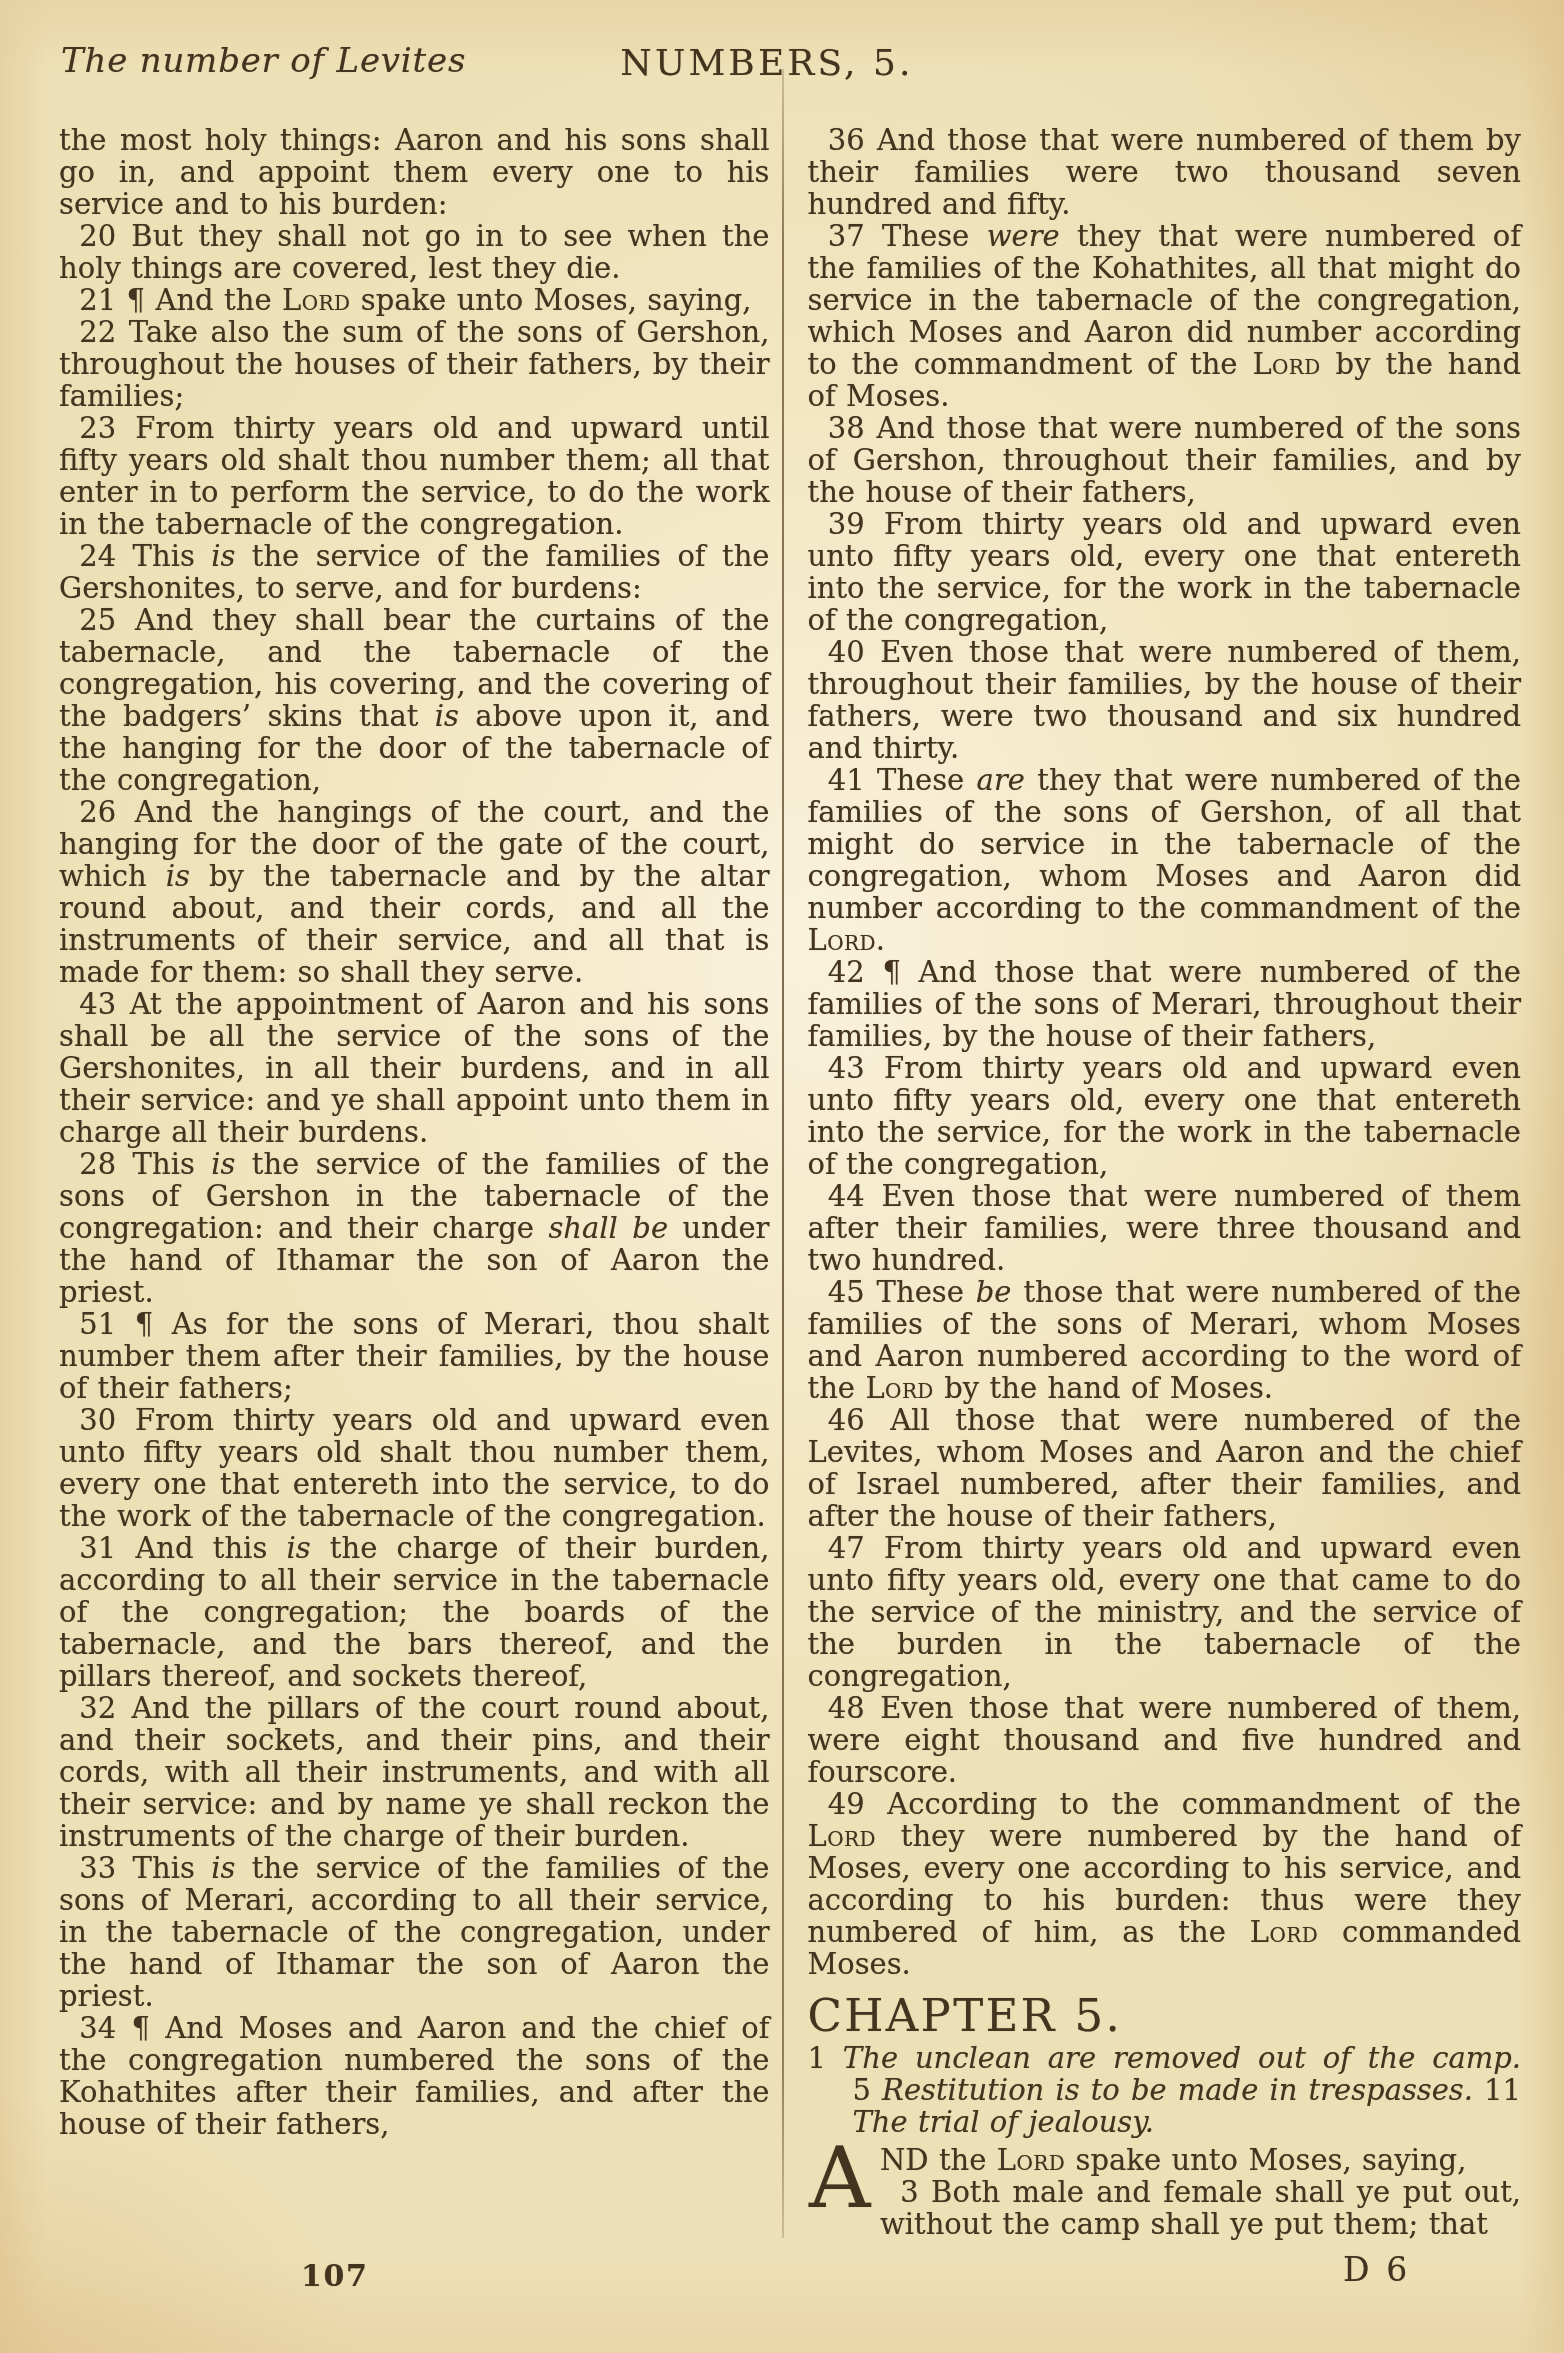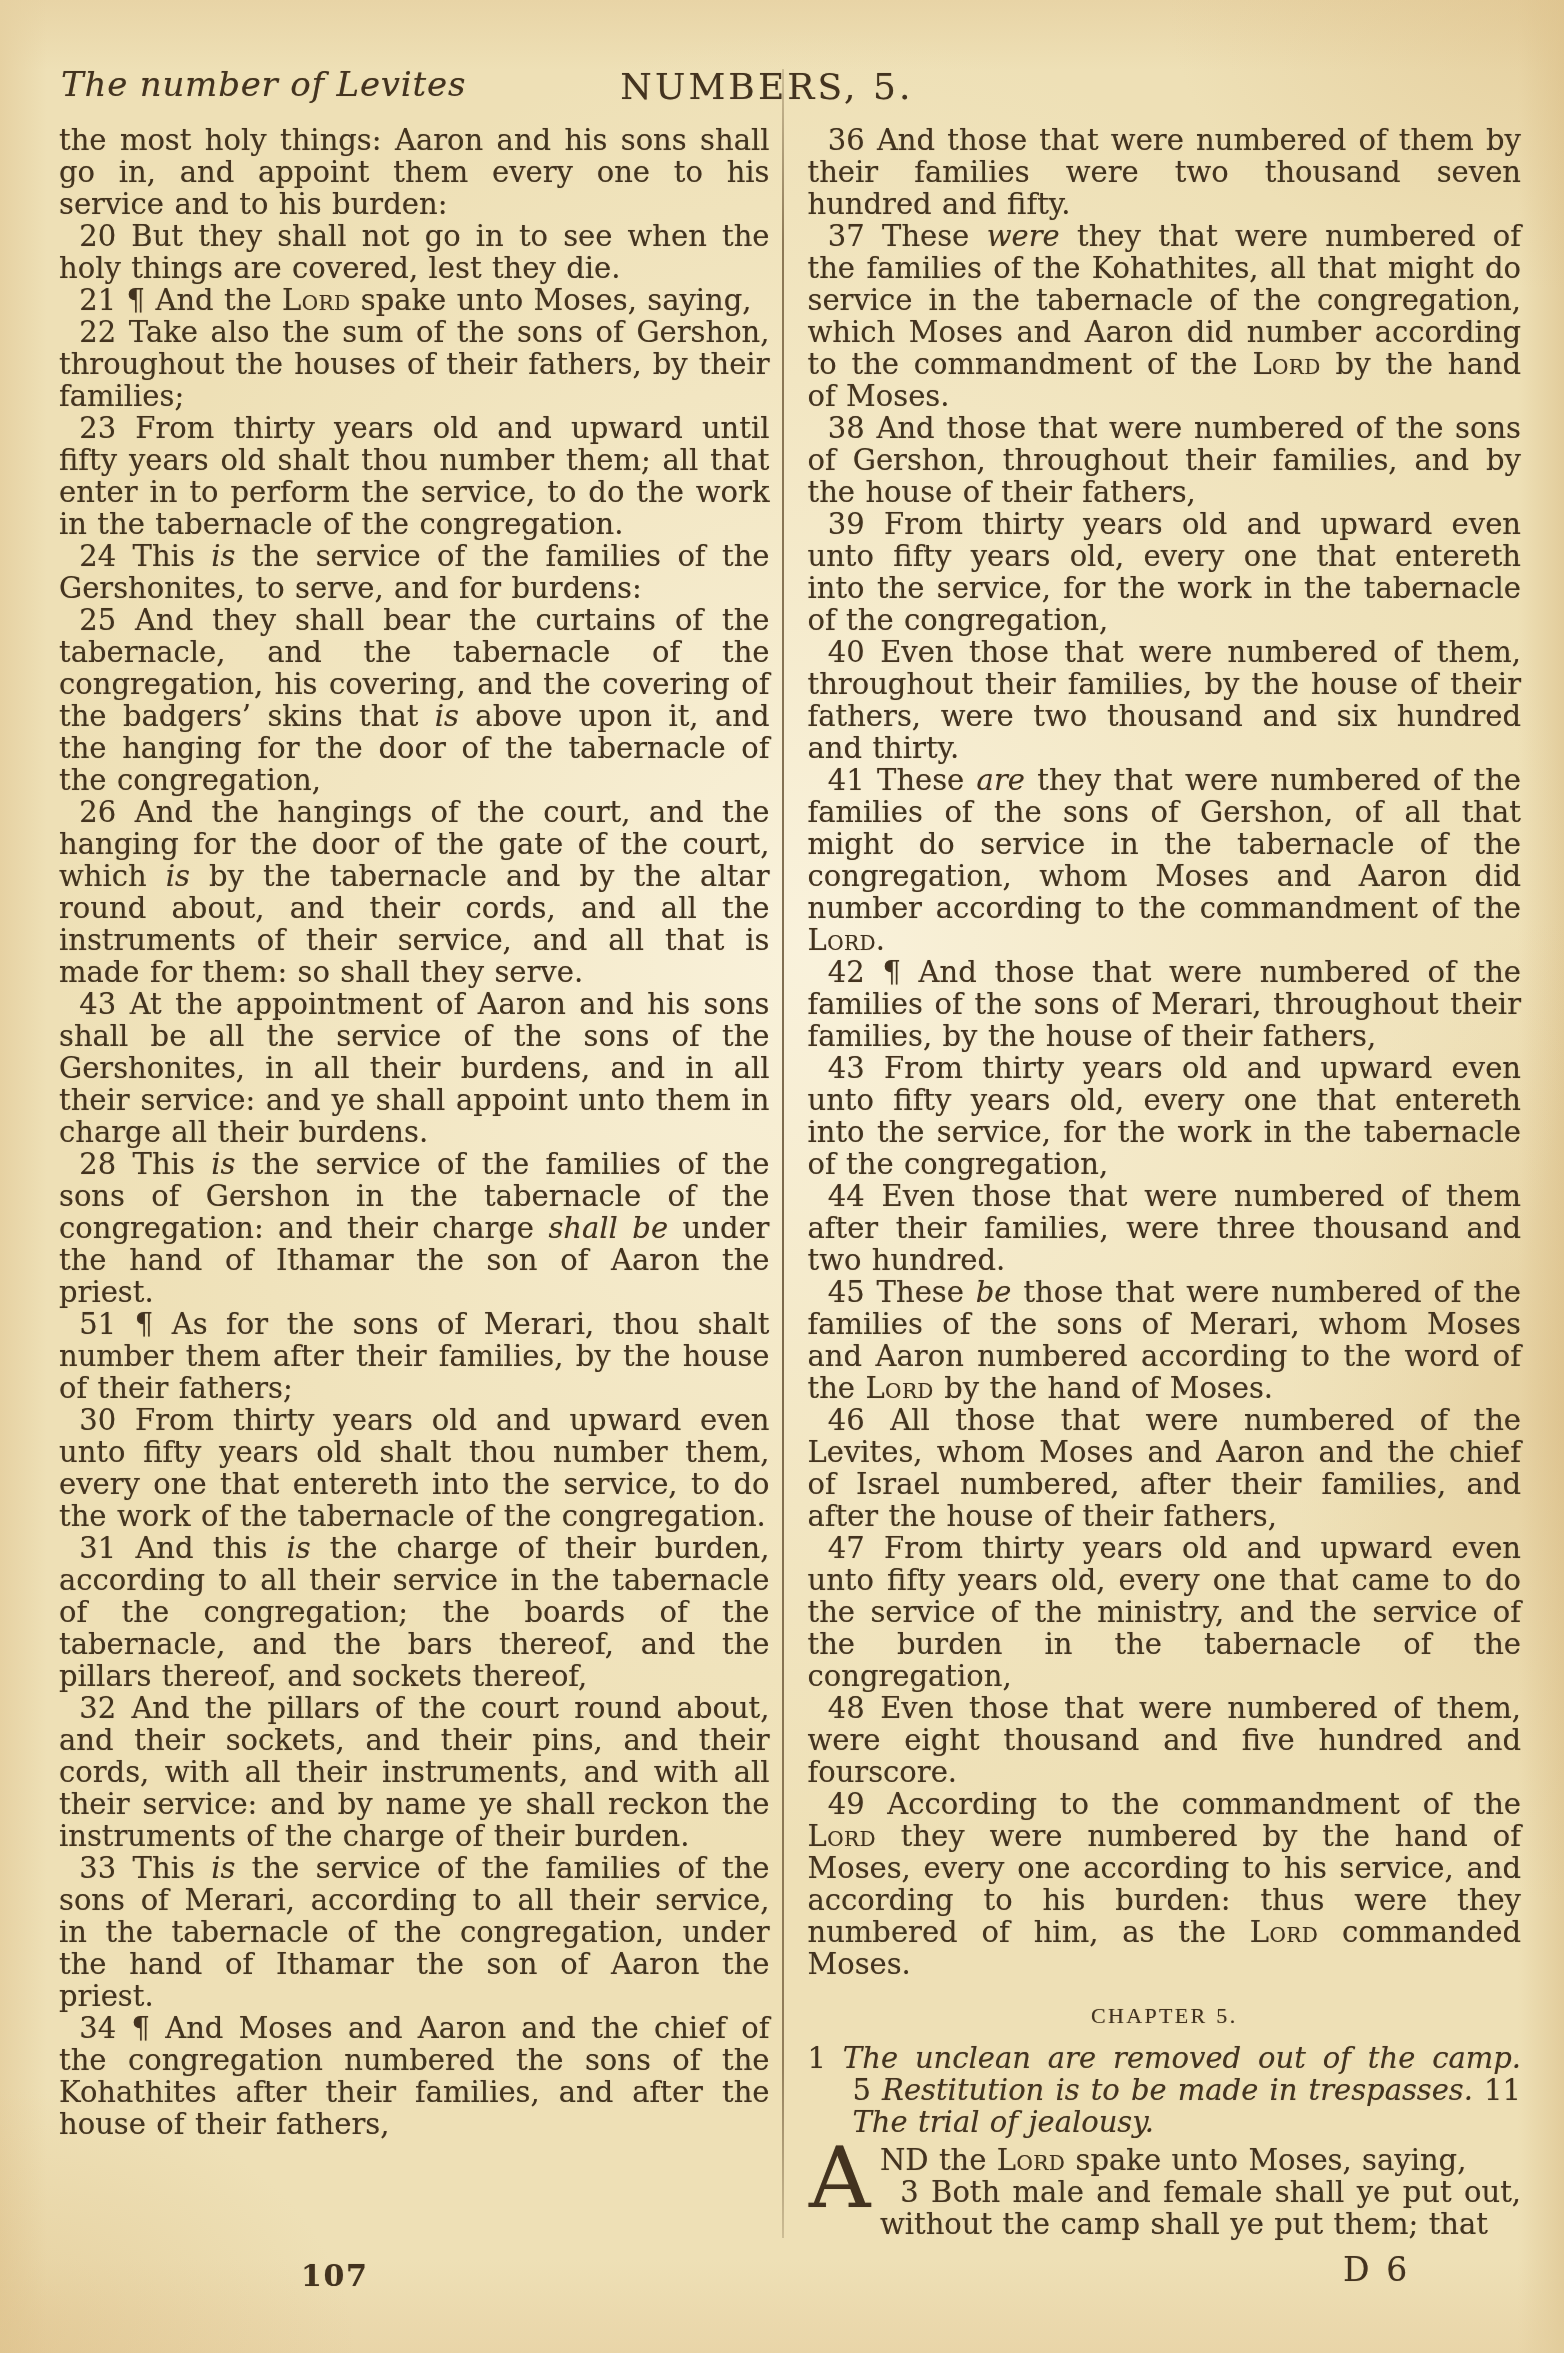--- a/index.html
+++ b/index.html
@@ -14,39 +14,39 @@
     background-image:
       radial-gradient(978px 1174px at 52% 40%, rgba(250,243,222,.95) 0%, rgba(246,236,206,.55) 45%, rgba(244,232,198,0) 78%),
       radial-gradient(548px 407px at 0% 100%, rgba(215,180,120,.40), rgba(215,180,120,0) 65%),
       radial-gradient(642px 469px at 100% 0%, rgba(220,190,134,.50), rgba(220,190,134,0) 62%),
       radial-gradient(391px 704px at 100% 60%, rgba(214,180,122,.35), rgba(214,180,122,0) 70%),
       linear-gradient(90deg, #e6d1a2 0%, rgba(230,209,162,0) 3%, rgba(230,209,162,0) 97%, #e2cc9b 100%),
       linear-gradient(180deg, #e8d4a6 0%, rgba(232,212,166,0) 3%, rgba(236,218,176,0) 96%, #e9d5a8 100%);
     text-shadow:0 0 0.8px rgba(62,46,26,.45);
   }
   
-  .running-head{position:absolute;top:64px;left:0;width:1466px;height:55px;}
+  .running-head{position:absolute;top:40px;left:0;width:1466px;height:55px;}
   .rh{position:absolute;white-space:nowrap;}
   .left-head{left:61px;top:0;font-style:italic;font-size:34px;letter-spacing:0.8px;}
   .center-head{left:767px;top:1.6px;transform:translateX(-50%);font-size:36px;letter-spacing:3.1px;}
   .right-head{right:91px;top:0;font-style:italic;font-size:34px;letter-spacing:0.8px;}
   
   .divider{
     position:absolute;left:782px;top:69px;width:2.3px;height:2169px;
     background:linear-gradient(180deg, rgba(106,84,51,.25) 0%, rgba(106,84,51,.75) 8%, rgba(90,70,42,.8) 55%, rgba(106,84,51,.7) 92%, rgba(106,84,51,.25) 100%);
   }
   
   .columns{position:absolute;top:124px;left:59px;width:1462px;display:flex;align-items:flex-start;}
   .col{width:711px;font-size:29px;line-height:32px;word-spacing:1.2px;hyphens:auto;}
   .col-r{width:714px;margin-left:38px;}
   p.verse{margin:0;text-align:justify;text-indent:20.3px;}
   p.cont{text-indent:0;}
   .sc{font-variant:small-caps;letter-spacing:0.4px;}
   i{font-style:italic;}
-  .chapter{margin:20.3px 0 9.4px;text-align:center;font-size:22px;letter-spacing:2.3px;font-family:Liberation Serif, serif;}
+  .chapter{margin:20.3px 0 9.4px;font-size:45px;letter-spacing:2.3px;}
   .summary{margin:0 0 6.3px;font-size:29px;line-height:32px;}
   .sline{text-align:justify;text-align-last:justify;}
   .sline.indent{padding-left:45px;}
   .sline.last{text-align-last:left;}
   .dropcap{
     float:left;font-size:85px;line-height:61px;
     padding:3.1px 9.4px 0 1.6px;
   }
   
   .page-number{position:absolute;left:301px;top:2258px;font-size:30px;letter-spacing:1.6px;font-weight:bold;}

